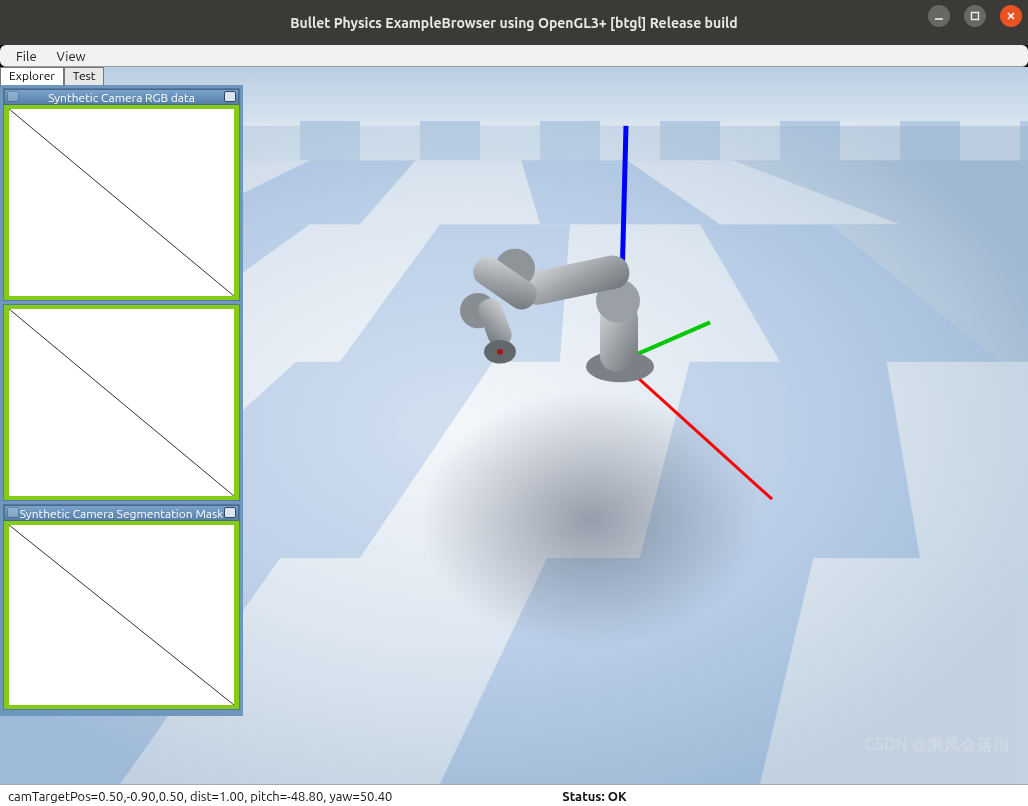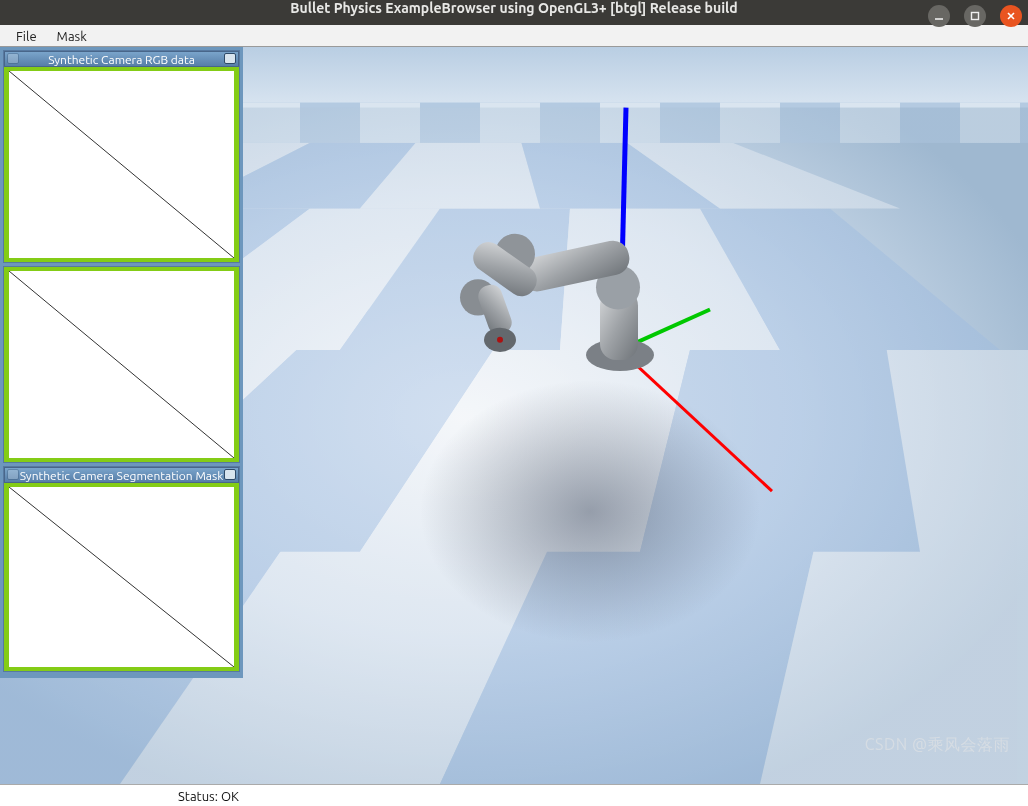--- a/index.html
+++ b/index.html
@@ -1,45 +1,45 @@
 <!DOCTYPE html>
 <html><head>
 <meta charset="utf-8">
 <style>
 * { margin:0; padding:0; box-sizing:border-box; font-family:"Ubuntu","DejaVu Sans",Arial,sans-serif; }
 html,body { width:1028px; height:806px; overflow:hidden; background:#000; }
 #window { width:1028px; height:806px; display:flex; flex-direction:column; }
-.titlebar { height:25px; background:#3b3a37; color:#e8e8e6; display:flex; align-items:flex-start; position:relative; }
+.titlebar { height:45px; background:#3b3a37; color:#e8e8e6; display:flex; align-items:center; position:relative; }
 .titlebar .title { width:100%; text-align:center; font-size:14px; font-weight:bold; }
 .tb-btns { position:absolute; right:6px; top:5px; display:flex; gap:14px; align-items:center; }
 .tb-btn { width:22px; height:22px; border-radius:50%; display:flex; align-items:center; justify-content:center; font-size:12px; color:#3b3a37; }
 .tb-min,.tb-max { background:#686763; color:#dcdcdc; }
 .tb-close { background:#e95420; color:#fff; }
-.menubar { height:22px; background:#f2f2f2; border-bottom:1px solid #9a9a9a; display:flex; align-items:center; padding:0 6px; font-size:13px; color:#222; }
+.menubar { height:22px; background:#f2f2f2; border-bottom:1px solid #9a9a9a; display:flex; align-items:center; padding:0 6px; font-size:13px; color:#222;border-radius:6px; }
 .menubar .mi { padding:2px 10px; }
 .workspace { flex:1; position:relative; background:#fff; overflow:hidden; }
 .viewport-svg { position:absolute; inset:0; width:100%; height:100%; display:block; }
 .left-panel { position:absolute; left:0; top:0; width:243px; }
 .tabs-left { display:flex; height:18px; }
 .tab { font-size:12px; padding:1px 8px 0 8px; border:1px solid #777; background:#e8e8e8; border-bottom:none; position:relative; top:0; }
 .tab.active { background:#fff; }
 .tabs-right { display:flex; height:18px; }
 .left-body { background:#6d97bd; padding:3px 3px; }
 .cam-box { background:#84cc16; border:1px solid #5779a0; margin-bottom:3px; }
 .cam-head { background:linear-gradient(#7aa4cb,#577ea8); color:#fff; font-size:12px; height:16px; display:flex; align-items:center; justify-content:center; position:relative; border:1px solid #48668a; }
 .cam-head .mini { position:absolute; right:2px; top:1px; width:12px; height:11px; background:#d8e4ee; border:1px solid #2e4a68; border-radius:2px; }
 .cam-head .handle { position:absolute; left:2px; top:1px; width:12px; height:11px; background:#d8e4ee; border:1px solid #2e4a68; border-radius:2px; opacity:.3;}
 .cam-canvas { width:225px; height:187px; margin:4px auto; position:relative; background:#fff; }
 .diag { position:absolute; inset:0; }
 .right-panel { position:absolute; right:0; top:0; bottom:0; width:226px; background:#fff; border-left:1px solid #b0b0b0; }
 .right-body { background:#e3e3e3; position:absolute; top:18px; bottom:0; left:0; right:0; }
 .scrollbar { position:absolute; right:0; top:0; bottom:0; width:16px; background:#ededed; border-left:1px solid #c4c4c4; }
 .sb-thumb { width:12px; height:14px; margin:2px auto; background:#cfcfcf; border:1px solid #888; border-radius:2px; }
 .statusbar { height:22px; background:#fff; border-top:1px solid #aaa; display:flex; align-items:center; font-size:13px; color:#111; padding:0 8px; }
-.status-mid { margin-left:170px; }
+.status-mid { margin-left:170px;font-weight:bold; }
 .watermark { position:absolute; right:18px; bottom:28px; color:rgba(230,230,230,.55); font-size:16px; letter-spacing:.5px; pointer-events:none; }
 </style>
 </head>
 <body>
 
 <div id="window">
   <div class="titlebar">
     <div class="title">Bullet Physics ExampleBrowser using OpenGL3+ [btgl] Release build</div>
     <div class="tb-btns">
       <div class="tb-btn tb-min">
@@ -56,21 +56,21 @@
         <svg width="10" height="10" viewBox="0 0 10 10">
             <line x1="2" y1="2" x2="8" y2="8" stroke="#fff" stroke-width="1.6"></line>
             <line x1="8" y1="2" x2="2" y2="8" stroke="#fff" stroke-width="1.6"></line>
           </svg>
       </div>
     </div>
   </div>
 
   <div class="menubar">
     <div class="mi">File</div>
-    <div class="mi">Mask</div>
+    <div class="mi">View</div>
   </div>
 
   <div class="workspace">
 
     <svg class="viewport-svg" viewBox="0 0 1028 730" preserveAspectRatio="none">
       <defs>
         <radialGradient id="floorGlow" cx="45%" cy="45%" r="60%">
           <stop offset="0%" stop-color="#ffffff"></stop>
           <stop offset="55%" stop-color="#d3e0ee"></stop>
           <stop offset="100%" stop-color="#9fb8d0"></stop>
@@ -140,20 +140,24 @@
         <circle cx="515" cy="205" r="20" fill="#8f9499"></circle>
         <rect x="470" y="205" width="70" height="30" rx="14" fill="url(#metal)" transform="rotate(35 505 220)"></rect>
         <circle cx="478" cy="248" r="18" fill="#888d92"></circle>
         <rect x="470" y="248" width="50" height="24" rx="11" fill="url(#metal)" transform="rotate(70 495 260)"></rect>
         <ellipse cx="500" cy="290" rx="16" ry="12" fill="#63686d"></ellipse>
         <circle cx="500" cy="290" r="3" fill="#a11"></circle>
       </g>
     </svg>
 
     <div class="left-panel">
+      <div class="tabs-left">
+        <div class="tab active">Explorer</div>
+        <div class="tab">Test</div>
+      </div>
       <div class="left-body">
         <div class="cam-box">
           <div class="cam-head">
               <span class="handle"></span>
               <span>Synthetic Camera RGB data</span>
               <span class="mini"></span>
             </div>
           <div class="cam-canvas">
               <svg class="diag" viewBox="0 0 225 187">
                 <line x1="0" y1="0" x2="225" y2="187" stroke="#333" stroke-width="1"></line>
@@ -180,15 +184,16 @@
             </div>
         </div>
       </div>
     </div>
 
 
     <div class="watermark">CSDN @乘风会落雨</div>
   </div>
 
   <div class="statusbar">
+    <span>camTargetPos=0.50,-0.90,0.50, dist=1.00, pitch=-48.80, yaw=50.40</span>
     <span class="status-mid">Status: OK</span>
   </div>
 </div>
 
 </body></html>

